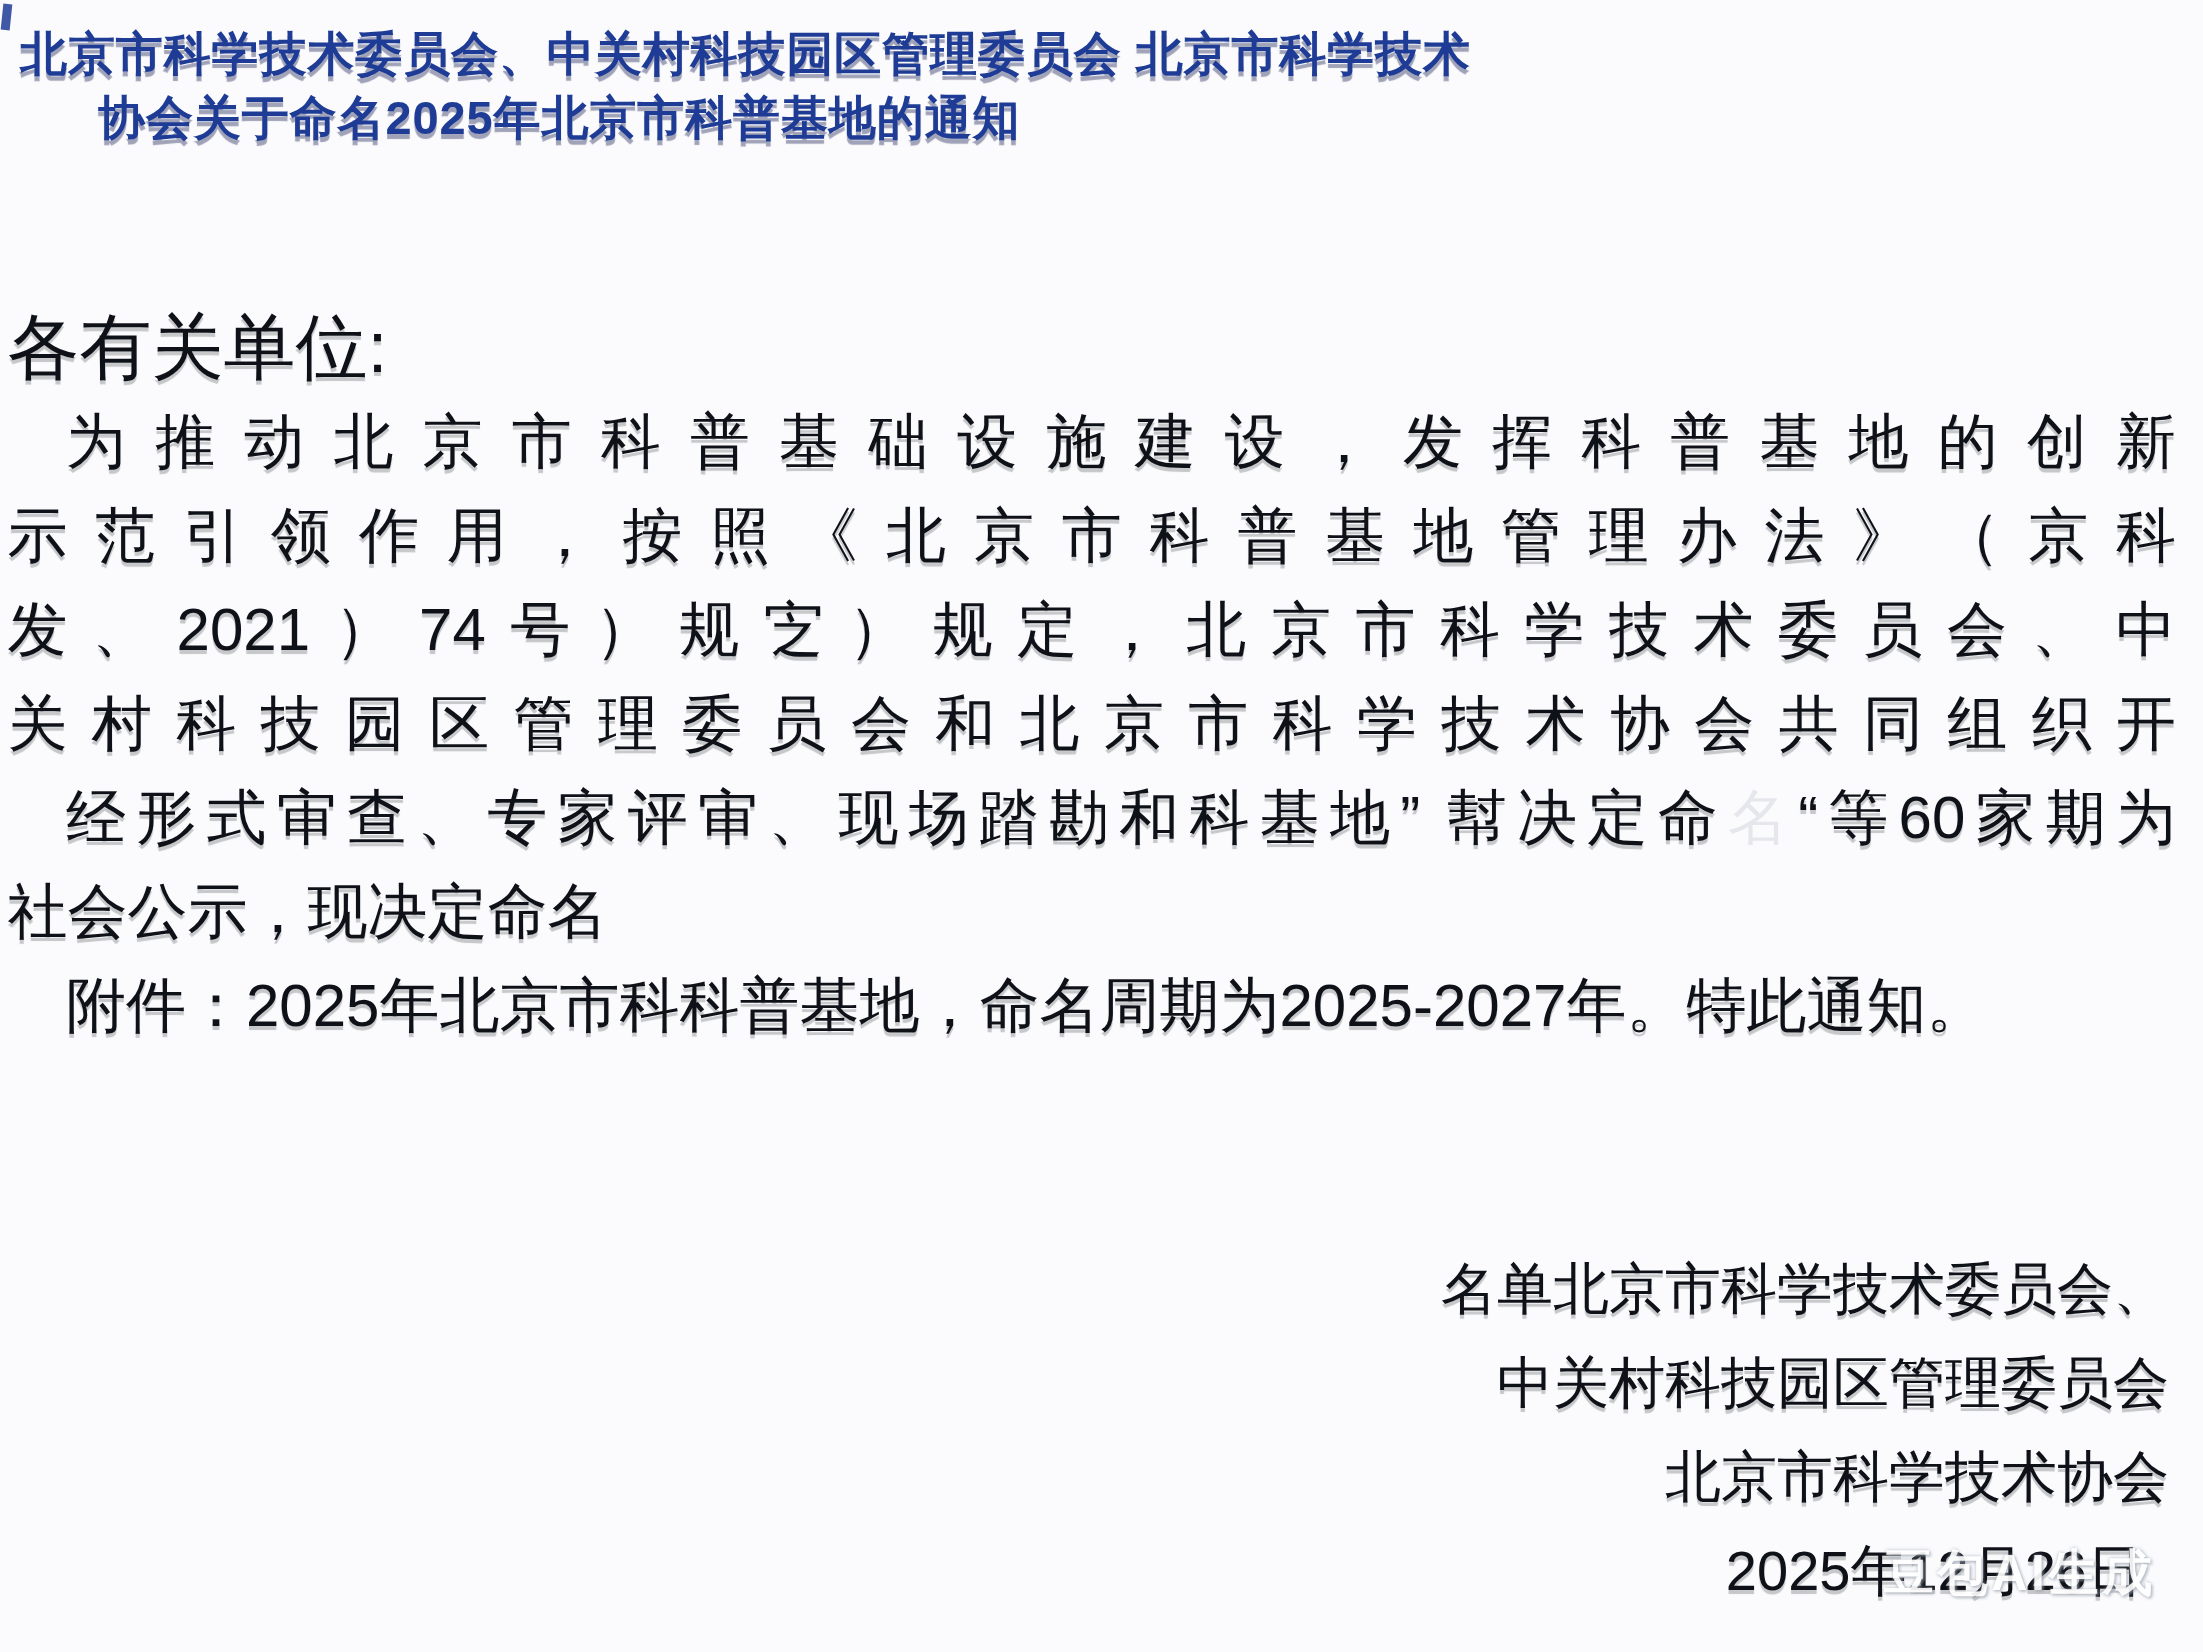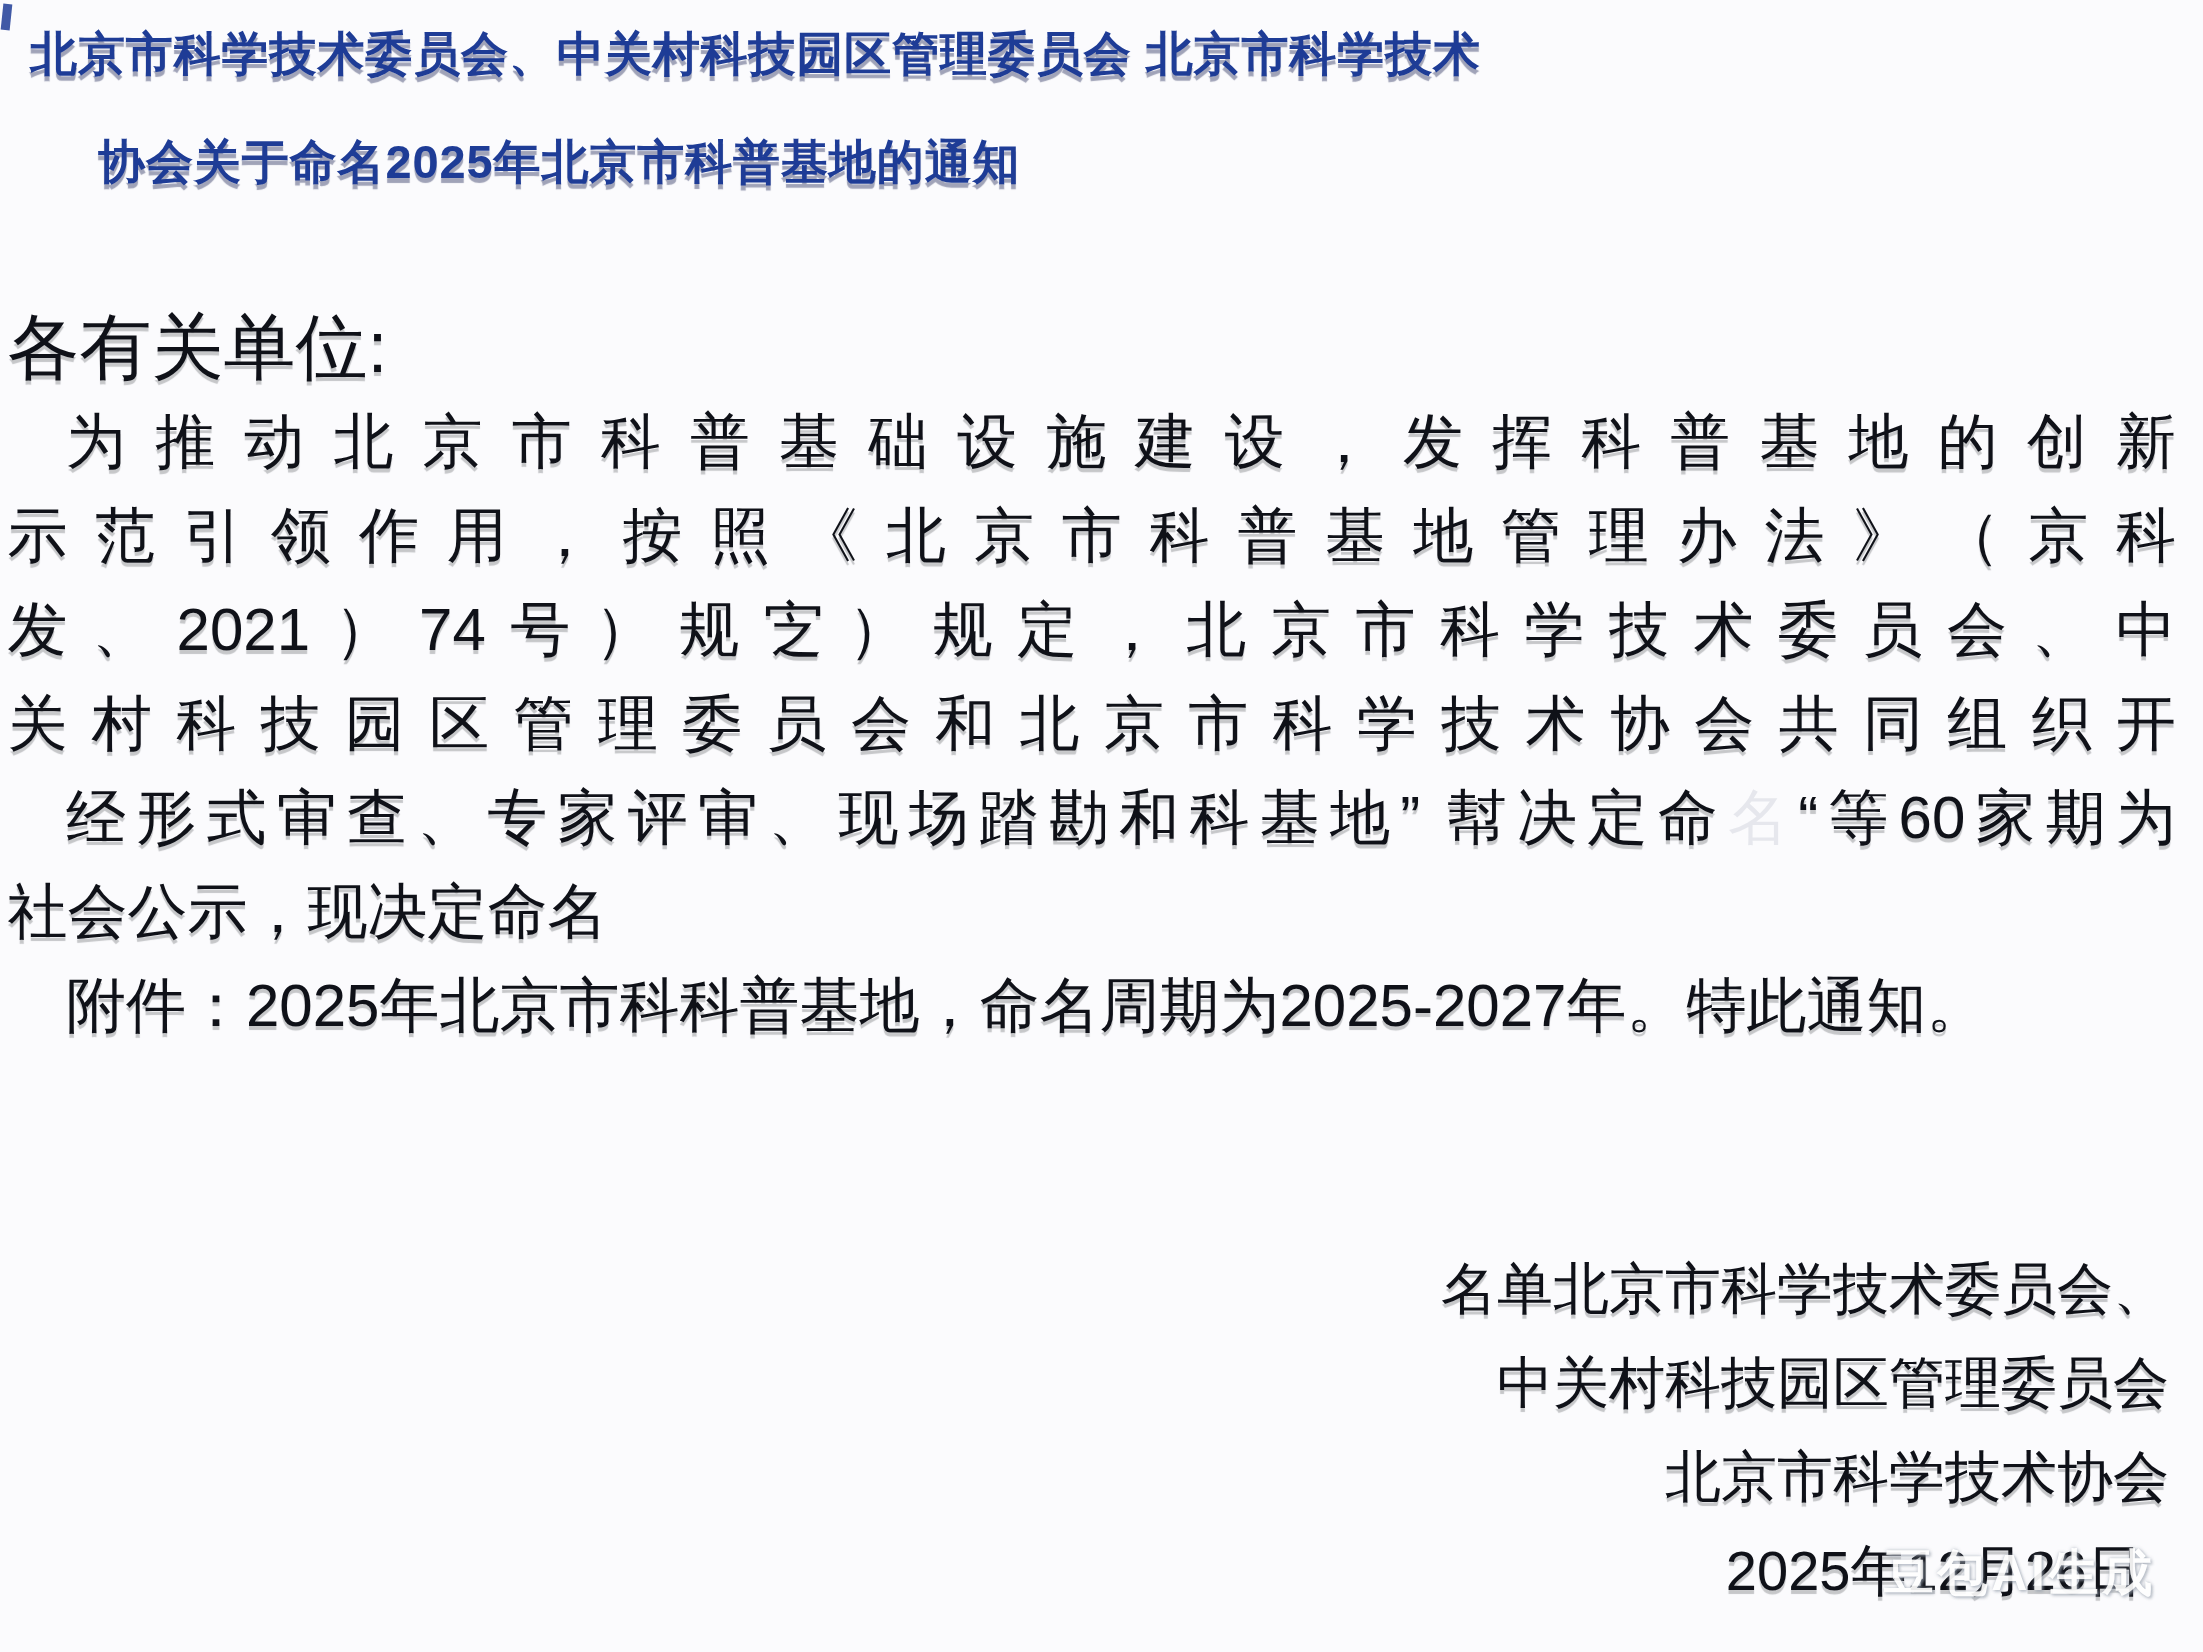--- a/index.html
+++ b/index.html
@@ -12,22 +12,22 @@
   }
   
   .title-block{
     position:absolute;top:22.4px;left:0;width:2204px;
     color:var(--title_blue,#1e3c96);
     font-weight:900;
     font-size:47px;line-height:64px;
     letter-spacing:0.9px;
     text-shadow:0 4.7px 0.9px rgba(12,22,70,0.38);
   }
-  .title-line-1{margin-left:30px;}
-  .title-line-2{margin-left:98px;margin-top:44px;}
+  .title-line-1{margin-left:20px;}
+  .title-line-2{margin-left:98px;}
   
   .salutation{
     position:absolute;top:300px;left:7.5px;
     font-size:72px;color:var(--body_ink,#0f1118);
     text-shadow:0 3.7px 0.9px rgba(10,12,20,0.22);
   }
   .body-block{
     position:absolute;top:395px;left:0;width:2204px;
     color:var(--body_ink,#0f1118);
     font-size:60px;line-height:94px;

